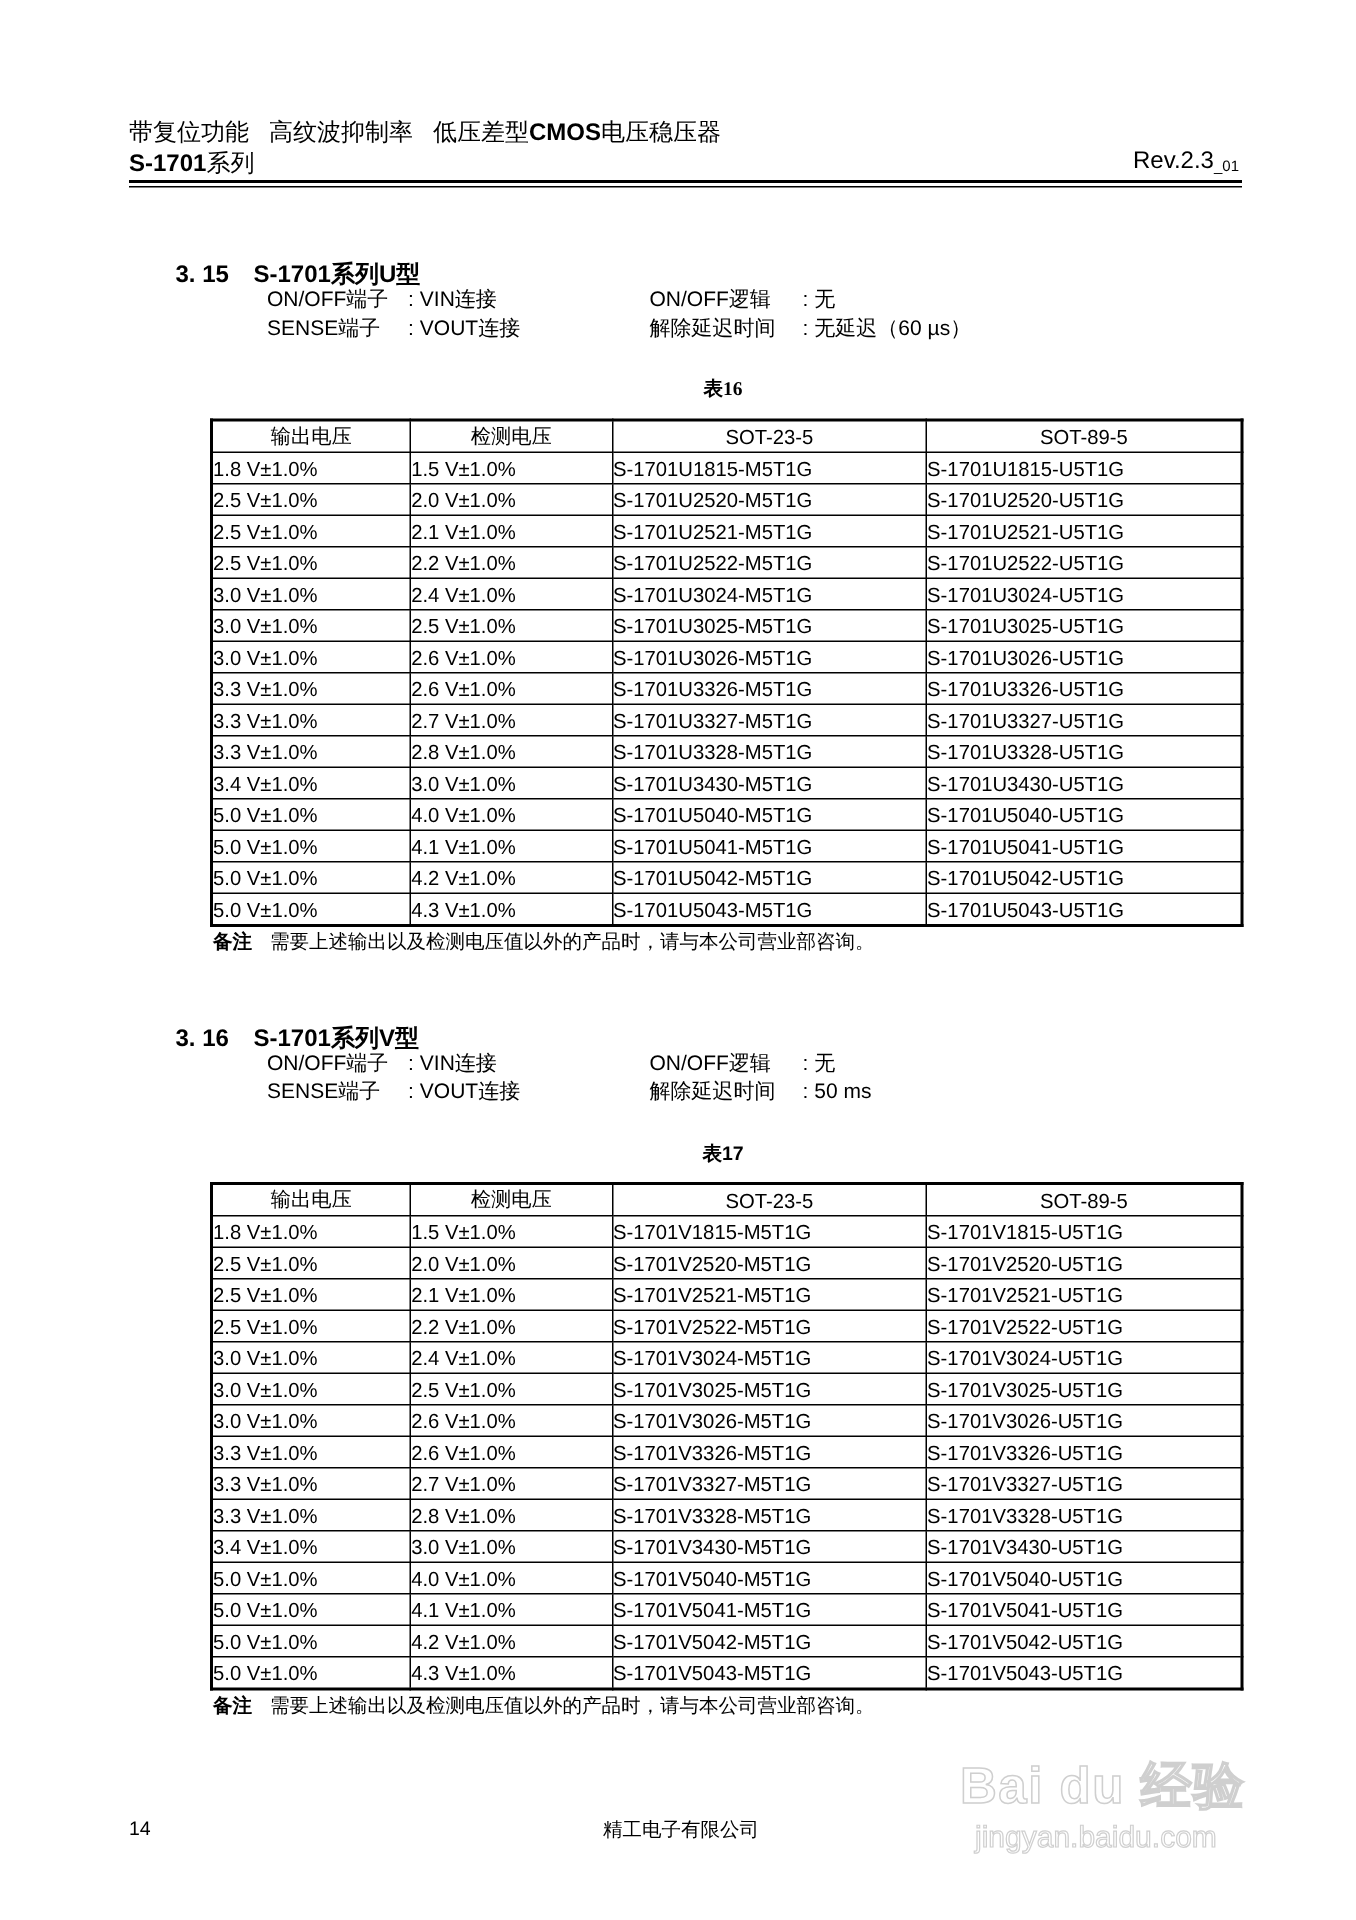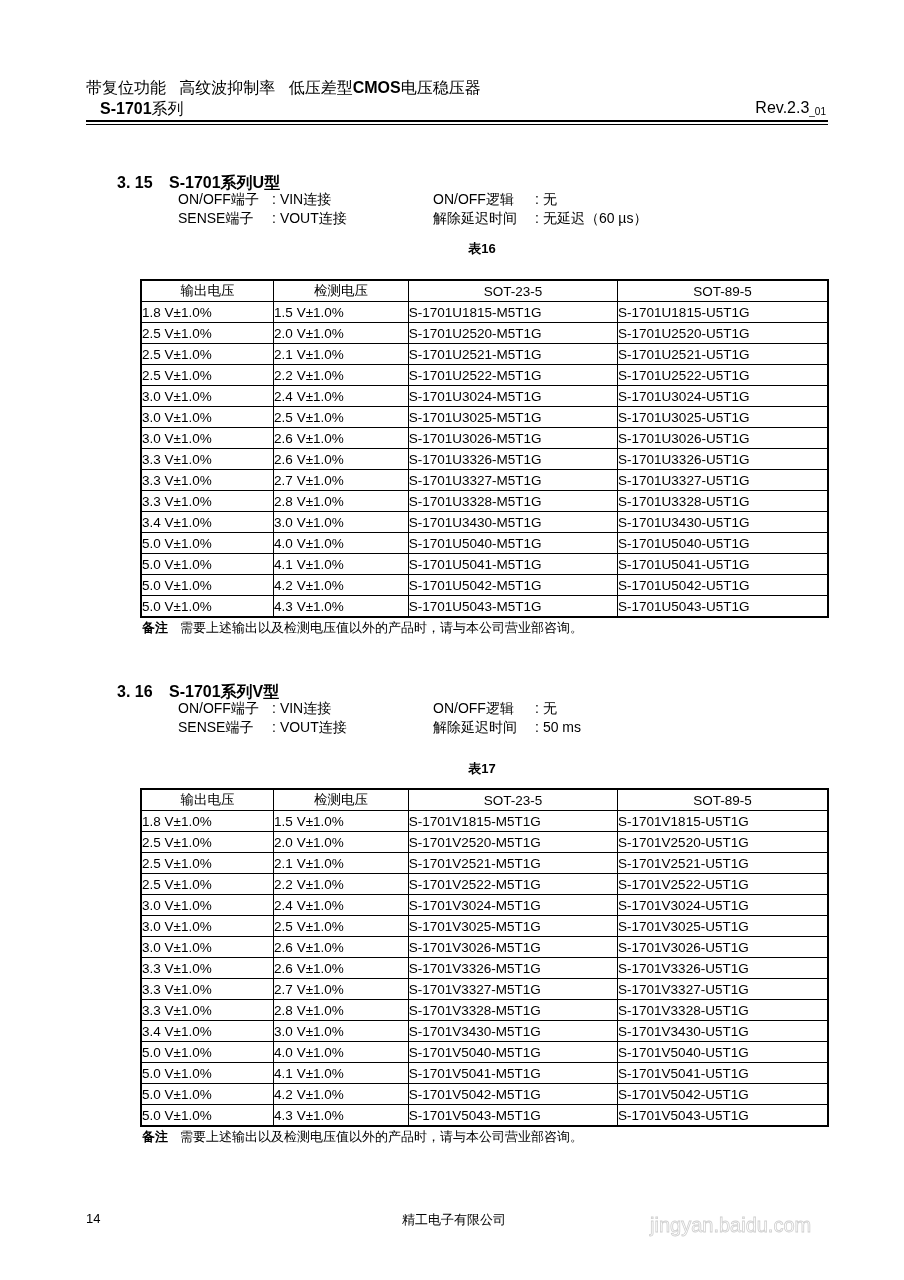--- a/index.html
+++ b/index.html
@@ -1,21 +1,21 @@
 <!DOCTYPE html>
 <html><head>
 <meta charset="utf-8">
 <style>
   html, body { margin:0; padding:0; background:#ffffff; }
   body { width:904px; height:1280px; position:relative; overflow:hidden;
          font-family:"Liberation Sans","DejaVu Sans",sans-serif; color:#000; }
   .abs { position:absolute; }
   .hdr-title { left:86px; top:78px; font-size:16px; white-space:pre; }
   .hdr-title b { font-weight:bold; }
-  .hdr-series { left:86px; top:99px; font-size:16px;margin-left:14px; }
+  .hdr-series { left:86px; top:99px; font-size:16px; }
   .hdr-series .b { font-weight:bold; }
   .hdr-rev { right:78px; top:99px; font-size:16px; }
   .hdr-rev sub { font-size:10px; vertical-align:baseline; position:relative; top:2px; }
   .rule1 { left:86px; top:120px; width:742px; height:2px; background:#000; }
   .rule2 { left:86px; top:124px; width:742px; height:1px; background:#000; }
 
   .sec-title { left:117px; font-size:16px; font-weight:bold; }
   .sec-title .num { display:inline-block; width:52px; }
   .prop { font-size:14px; white-space:nowrap; }
   .prop .k { display:inline-block; }
@@ -48,21 +48,21 @@
 <div class="abs hdr-series"><span class="b">S-1701</span><span>系列</span></div>
 <div class="abs hdr-rev"><span>Rev.2.3</span><sub>_01</sub></div>
 <div class="abs rule1"></div>
 <div class="abs rule2"></div>
 
 <div class="abs sec-title" style="top:173px;"><span class="num">3. 15</span><span>S-1701系列U型</span></div>
 <div class="abs prop" style="left:178px; top:191px;"><span class="k" style="width:88px;">ON/OFF端子</span><span class="sep">:</span><span>VIN连接</span></div>
 <div class="abs prop" style="left:178px; top:210px;"><span class="k" style="width:88px;">SENSE端子</span><span class="sep">:</span><span>VOUT连接</span></div>
 <div class="abs prop" style="left:433px; top:191px;"><span class="k" style="width:96px;">ON/OFF逻辑</span><span class="sep">:</span><span>无</span></div>
 <div class="abs prop" style="left:433px; top:210px;"><span class="k" style="width:96px;">解除延迟时间</span><span class="sep">:</span><span>无延迟（60 µs）</span></div>
-<div class="abs tcap" style="top:240px;">表16</div>
+<div class="abs tcap" style="top:250px;font-family:Liberation Serif, serif;">表16</div>
 
 <table class="spec" style="top:279px;">
   <colgroup>
       <col class="c1">
       <col class="c2">
       <col class="c3">
       <col class="c4">
     </colgroup>
   <thead>
     <tr>
@@ -281,14 +281,15 @@
         <td class="l">S-1701V5043-U5T1G</td>
       </tr>
     </tbody>
 </table>
 <div class="abs note" style="top:1128px;"><span class="lbl">备注</span><span>需要上述输出以及检测电压值以外的产品时，请与本公司营业部咨询。</span></div>
 
 <div class="abs footer-page">14</div>
 <div class="abs footer-co">精工电子有限公司</div>
 
 <div class="abs wm">
+  <div class="logo">Bai du 经验</div>
   <div class="url">jingyan.baidu.com</div>
 </div>
 
 </body></html>

